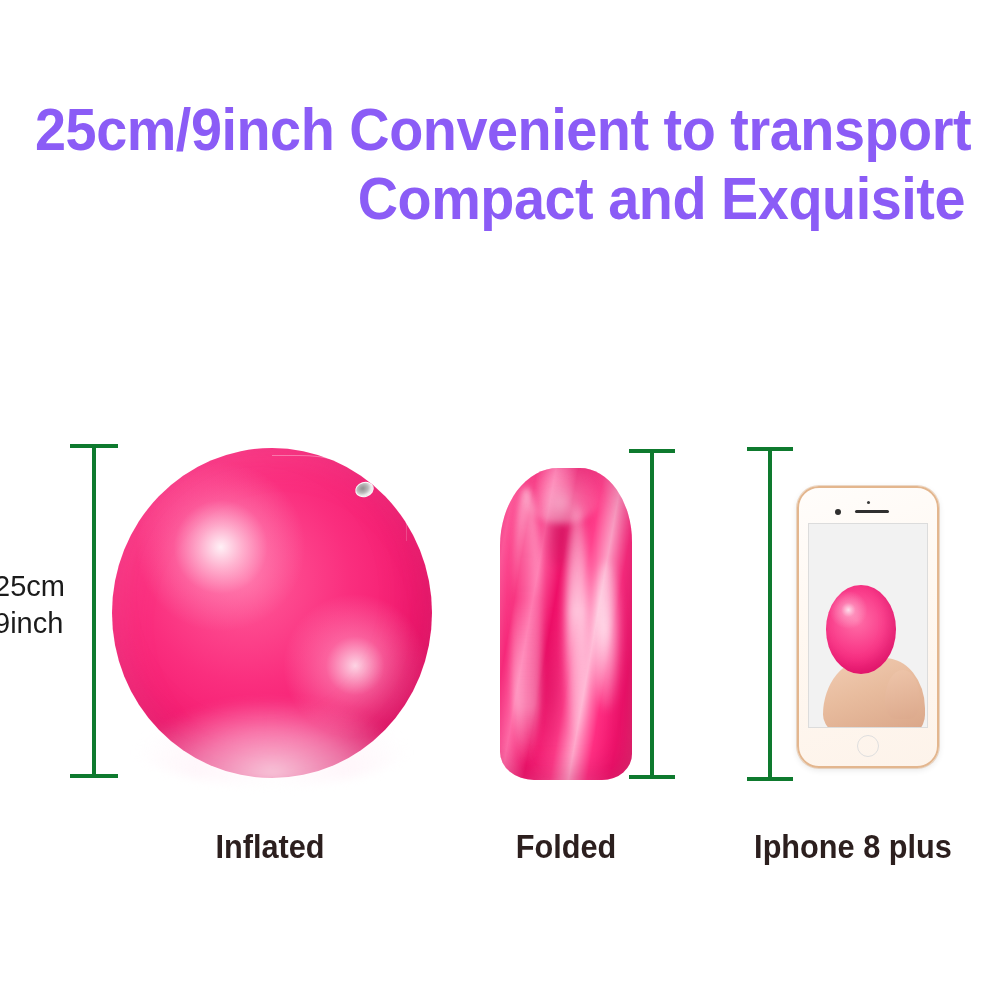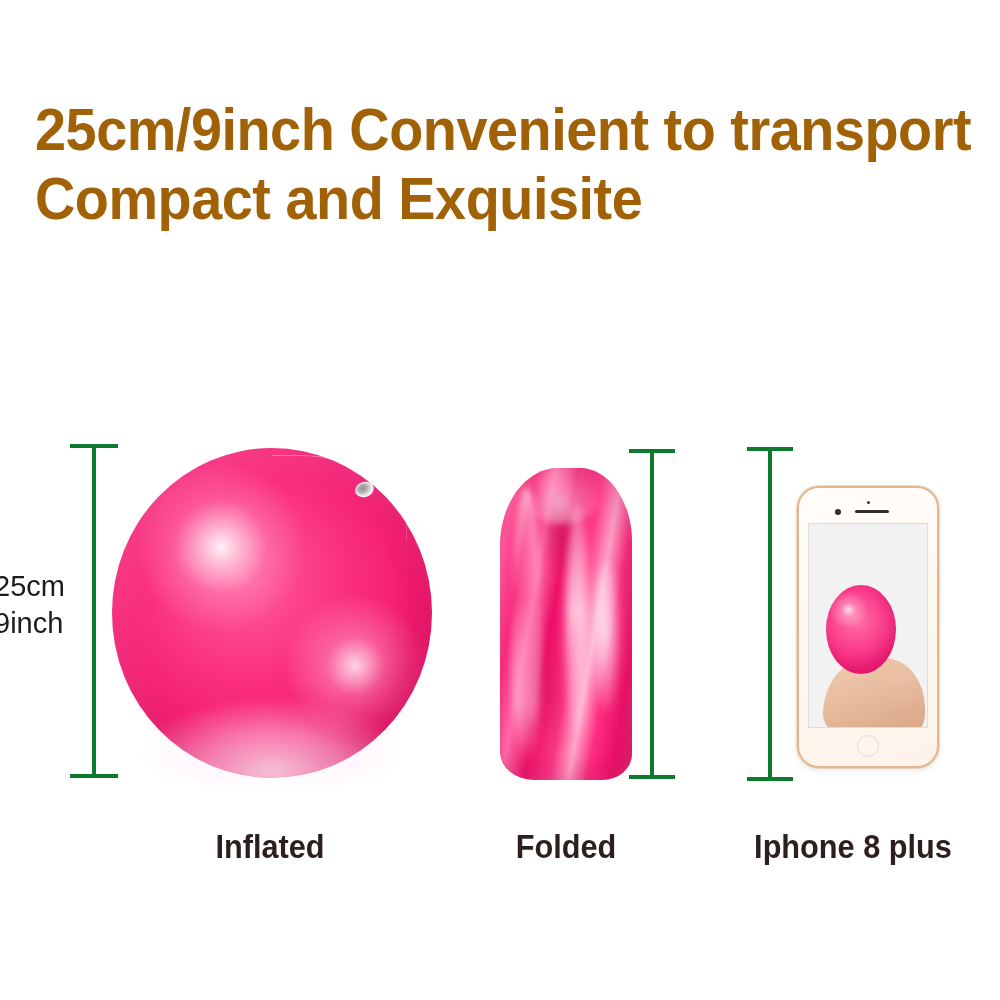--- a/index.html
+++ b/index.html
@@ -15,22 +15,22 @@
     overflow: hidden;
     font-family: "Liberation Sans", sans-serif;
   }
 
   
   .headline {
     position: absolute;
     left: 0;
     top: 98px;
     width: 1000px;
-    text-align: left;
-    color: #a16207;
+    text-align: right;
+    color: #8b5cf6;
     font-weight: 700;
     line-height: 1.08;
     letter-spacing: -0.5px;
   }
   .headline-line1 {
     display: block;
     font-size: 60px;
     transform: scaleX(0.93);
     white-space: nowrap;
   }

